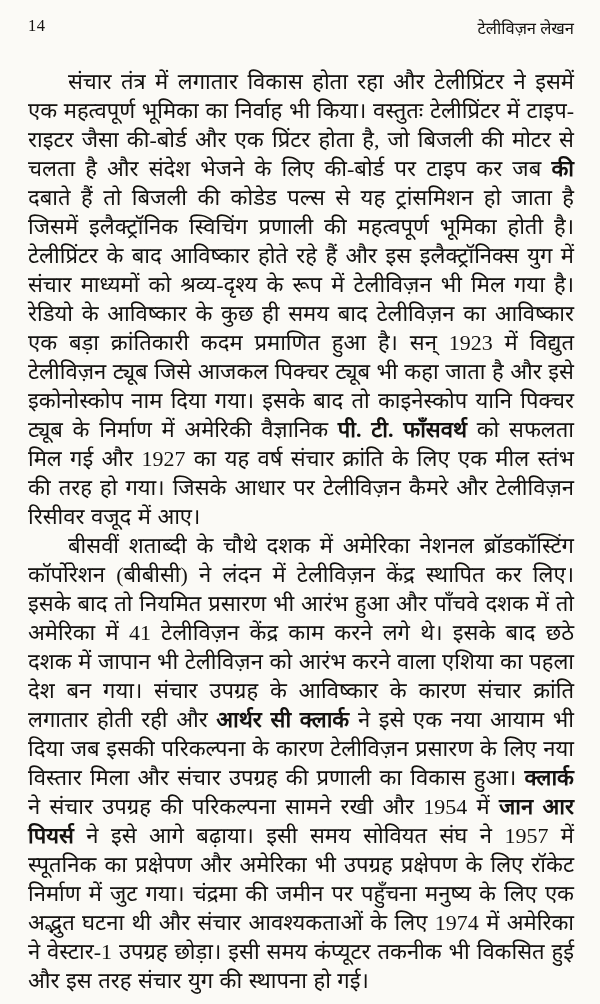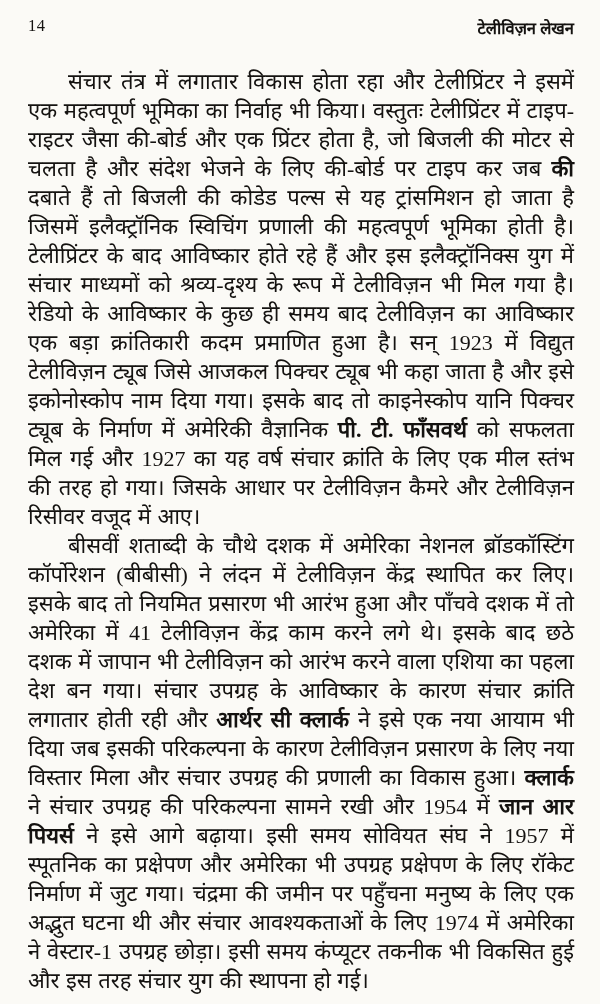--- a/index.html
+++ b/index.html
@@ -24,21 +24,21 @@
     justify-content: space-between;
     align-items: flex-start;
     font-size: 16.5px;
     margin-bottom: 28px;
   }
   .page-number {
     font-weight: 400;
     letter-spacing: 0.5px;
   }
   .header-title {
-    font-weight: 700;
+    font-weight: 400;
   }
   .page-text {
     font-size: 22px;
     line-height: 29px;
     text-align: justify;
   }
   .para {
     margin: 0;
     text-indent: 40px;
     word-spacing: 1px;

